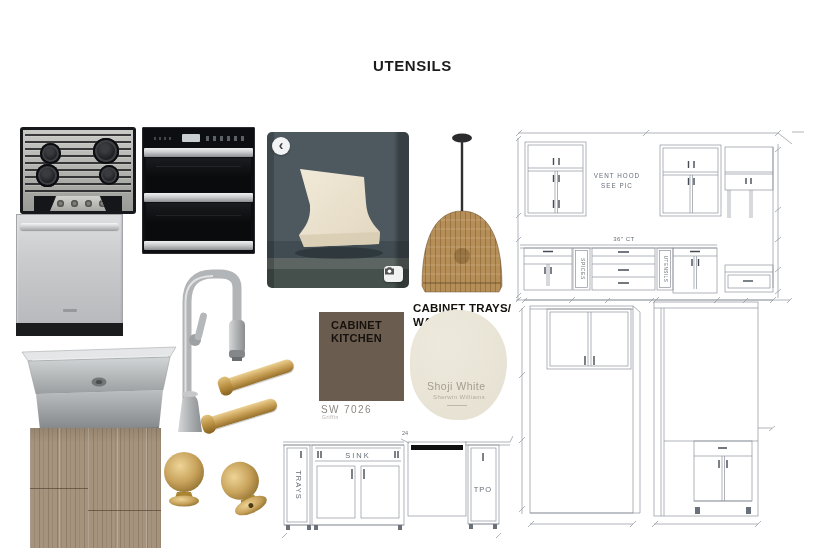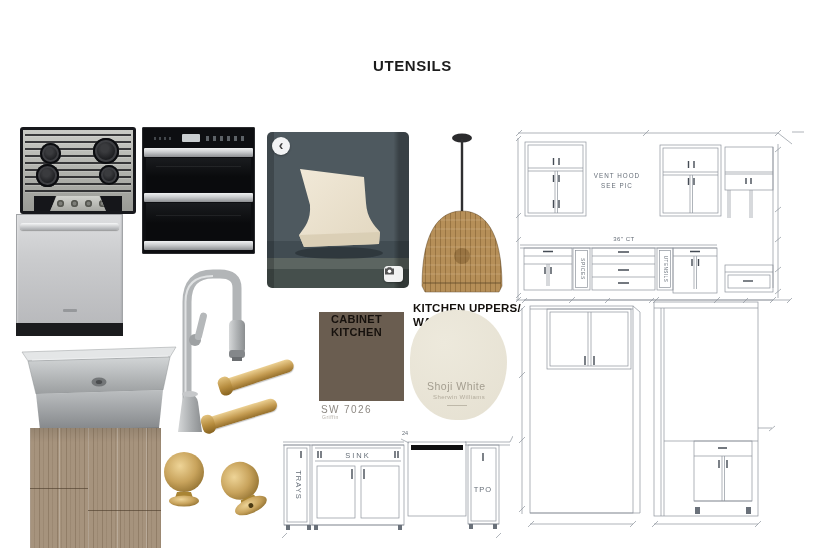--- a/index.html
+++ b/index.html
@@ -67,21 +67,21 @@
     background:rgba(255,255,255,.93);display:flex;align-items:center;justify-content:center;
     box-shadow:0 1px 2px rgba(0,0,0,.3);}
 
   
   .pendant{left:413px;top:126px;width:100px;height:168px;}
   .faucet{left:168px;top:262px;width:88px;height:174px;}
   .sink{left:20px;top:342px;width:158px;height:90px;}
 
   
   .swatch-lowers{left:319px;top:312px;width:85px;height:89px;background:#6a5d50;}
-  .swatch-lowers .lbl{position:absolute;left:12px;top:1px;font-size:11px;font-weight:700;
+  .swatch-lowers .lbl{position:absolute;left:12px;top:7px;font-size:11px;font-weight:700;
     color:#16110d;line-height:1.2;letter-spacing:.3px;}
   .sw-code{left:321px;top:404px;font-size:10px;letter-spacing:1.4px;color:#8d8882;}
   .sw-name{left:322px;top:414px;font-size:5px;letter-spacing:.5px;color:#b3aea6;}
   .uppers-heading{left:413px;top:302px;width:120px;font-size:11.5px;font-weight:700;color:#14100c;
     line-height:1.2;letter-spacing:.2px;}
   .shoji{left:410px;top:310px;width:97px;height:110px;background:radial-gradient(circle at 35% 30%,#ede9dc,#e5e0d1);
     border-radius:48% 52% 50% 50% / 46% 50% 56% 50%;}
   .shoji-name{left:427px;top:380px;font-size:10.5px;color:#a39d8f;letter-spacing:.5px;}
   .shoji-brand{left:433px;top:394px;font-size:6px;color:#b2ab9c;letter-spacing:.4px;}
   .shoji-line{left:447px;top:405px;width:20px;height:1px;background:#beb8a9;}
@@ -283,21 +283,21 @@
   <div class="abs swatch-lowers">
     <div class="lbl">
       <div>CABINET</div>
       <div>KITCHEN</div>
     </div>
   </div>
   <div class="abs sw-code">SW 7026</div>
   <div class="abs sw-name">Griffin</div>
 
   <div class="abs uppers-heading">
-    <div>KITCHEN UPPERS/</div>
+    <div>CABINET TRAYS/</div>
     <div>WALLS</div>
   </div>
   <div class="abs shoji"></div>
   <div class="abs shoji-name">Shoji White</div>
   <div class="abs shoji-brand">Sherwin Williams</div>
   <div class="abs shoji-line"></div>
 
   <div class="abs sink">
     <svg viewBox="0 0 158 90">
       <defs>

